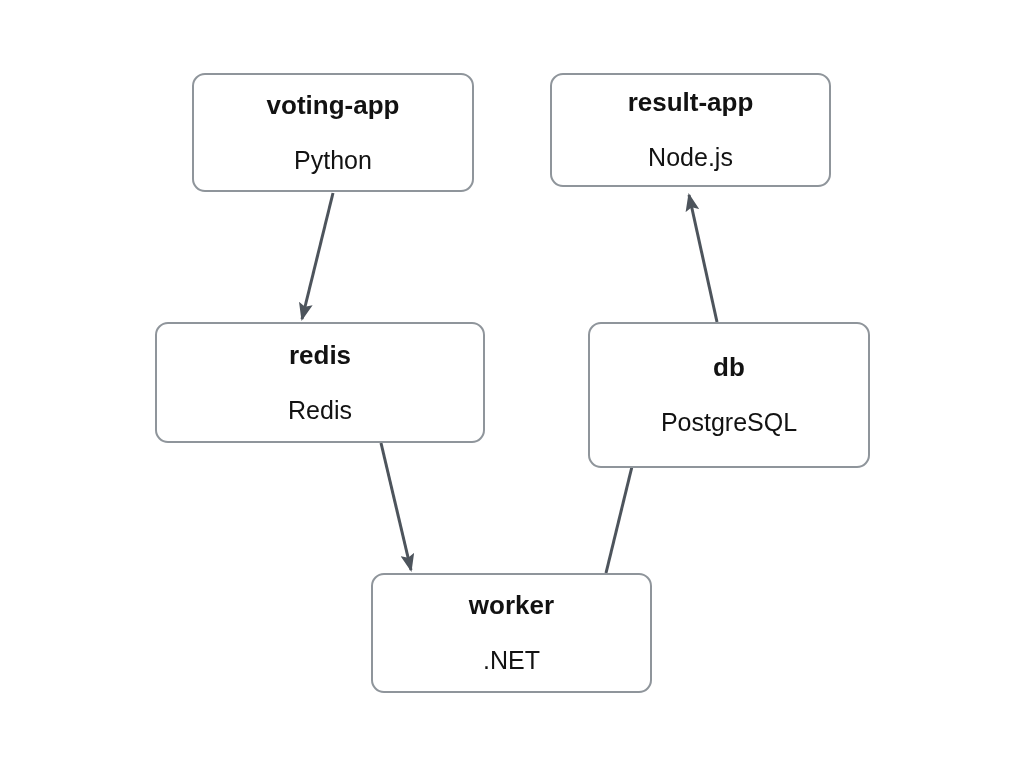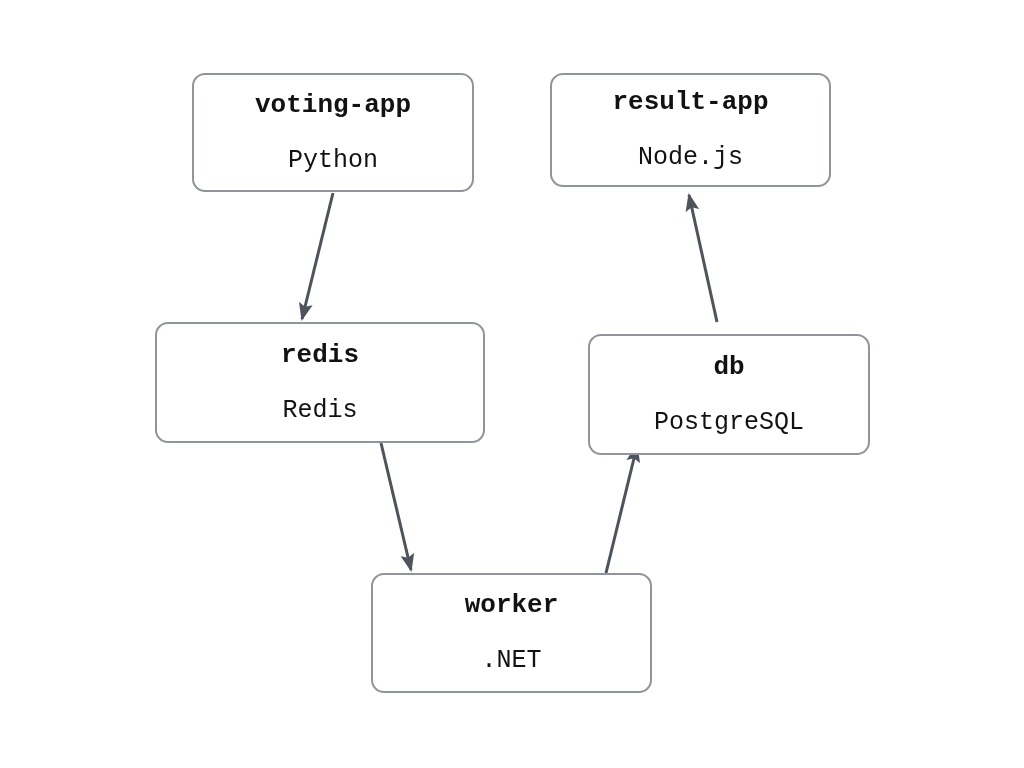--- a/index.html
+++ b/index.html
@@ -6,21 +6,21 @@
     margin: 0;
     padding: 0;
     background: #ffffff;
   }
   .canvas {
     position: relative;
     width: 1024px;
     height: 768px;
     background: var(--bg, #ffffff);
     overflow: hidden;
-    font-family: Liberation Mono, monospace;
+    font-family: Liberation Sans, sans-serif;
   }
   .edges-layer {
     position: absolute;
     left: 0;
     top: 0;
     width: 1024px;
     height: 768px;
     pointer-events: none;
   }
   .node {
@@ -76,21 +76,21 @@
   <div class="node" style="left: 550px; top: 73px; width: 281px; height: 114px;">
     <div class="node-title">result-app</div>
     <div class="node-subtitle">Node.js</div>
   </div>
 
   <div class="node" style="left: 155px; top: 322px; width: 330px; height: 121px;">
     <div class="node-title">redis</div>
     <div class="node-subtitle">Redis</div>
   </div>
 
-  <div class="node" style="left: 588px; top: 334px; width: 282px; height: 121px;">
+  <div class="node" style="left: 588px; top: 322px; width: 282px; height: 146px;">
     <div class="node-title">db</div>
     <div class="node-subtitle">PostgreSQL</div>
   </div>
 
   <div class="node" style="left: 371px; top: 573px; width: 281px; height: 120px;">
     <div class="node-title">worker</div>
     <div class="node-subtitle">.NET</div>
   </div>
 
 </div>

